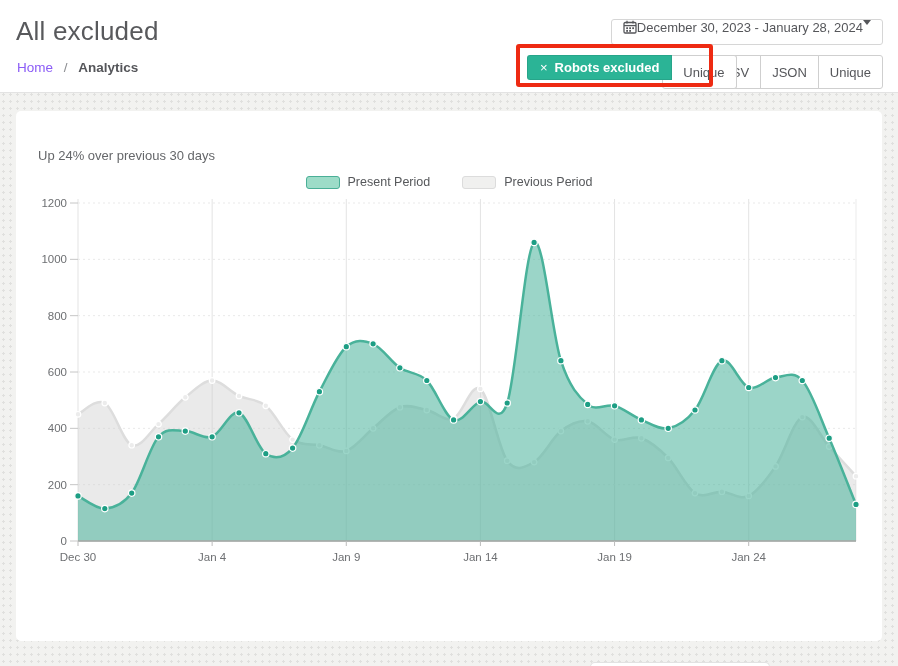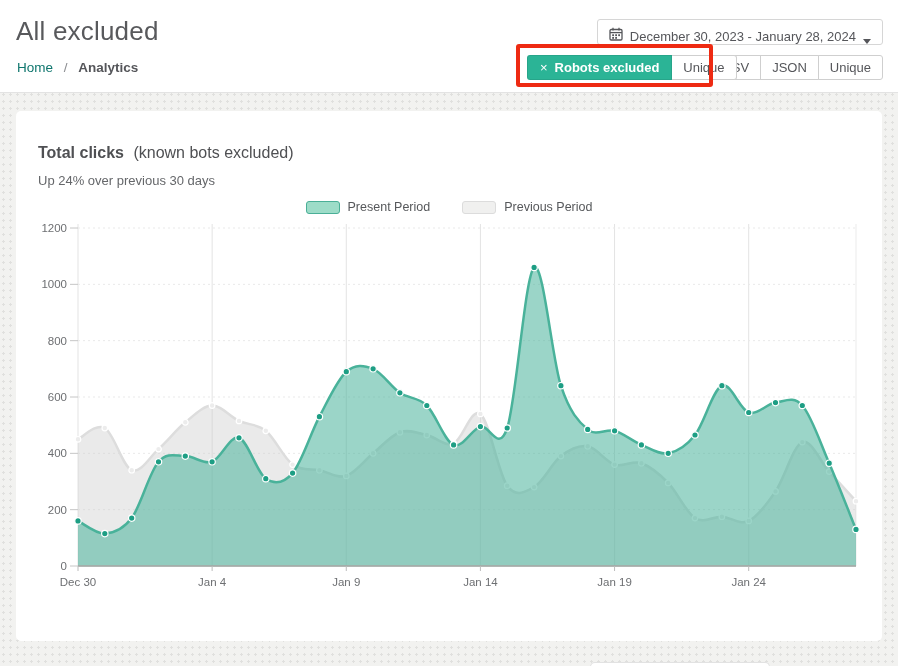--- a/index.html
+++ b/index.html
@@ -9,37 +9,37 @@
     background-color:#f2f2f0;
     background-image:radial-gradient(circle, #e0e0de 1px, transparent 1.3px);
     background-size:7px 7px; }
 
   
   .header { position:absolute; left:0; top:0; width:898px; height:93px;
     background:#ffffff; border-bottom:1px solid #e3e3e3; }
   .page-title { position:absolute; left:16px; top:16px; font-size:26px;
     font-weight:400; color:#58595c; letter-spacing:0.2px; }
   .breadcrumb { position:absolute; left:17px; top:60px; font-size:13.5px; color:#6a6c70; }
-  .breadcrumb .crumb-home { color:#0f766e; cursor:pointer; }
+  .breadcrumb .crumb-home { color:#8b5cf6; cursor:pointer; }
   .breadcrumb .crumb-sep { margin:0 7px; color:#8a8c90; }
   .breadcrumb .crumb-current { font-weight:700; color:#55565a;text-align:center; }
 
   .date-btn { position:absolute; right:15px; top:19px; height:26px;
-    display:flex; align-items:flex-end; gap:7px; padding:0 11px;
+    display:flex; align-items:flex-start; padding:0 11px;
     background:#fff; border:1px solid #d6d6d6; border-radius:3px;
     font-size:13px; color:#55565a; cursor:pointer; }
   .caret-down { width:0; height:0; border-left:4px solid transparent;
     border-right:4px solid transparent; border-top:5px solid #55565a; }
 
   .filter-group { position:absolute; left:527px; top:55px; display:flex; z-index:2; }
   .btn-teal { height:25px; display:flex; align-items:center; gap:7px; padding:0 12px;
     color:#fff; font-size:13px; font-weight:700; border-radius:3px 0 0 3px;
     border:1px solid rgba(0,0,0,0.08); cursor:pointer; }
   .btn-teal .x-glyph { font-weight:400; font-size:13px; cursor:pointer; }
-  .btn-plain { height:25px; display:flex; align-items:center; padding:0 11px;
+  .btn-plain { height:34px; display:flex; align-items:center; padding:0 11px;
     background:#fff; border:1px solid #cfcfcf; font-size:13px; color:#55565a;
     cursor:pointer; }
   .filter-group .btn-plain { border-left:none; border-radius:0 3px 3px 0; }
 
   .export-group { position:absolute; right:15px; top:55px; display:flex; z-index:1; }
   .export-group .btn-plain + .btn-plain { margin-left:-1px; }
   .export-group .btn-plain:first-child { border-radius:3px 0 0 3px; }
   .export-group .btn-plain:last-child { border-radius:0 3px 3px 0; }
 
   .annotation-box { position:absolute; left:516px; top:44px; width:197px; height:43px;
@@ -110,24 +110,20 @@
     </div>
 
     <div class="export-group">
       <div class="btn-plain">Data as CSV</div>
       <div class="btn-plain">JSON</div>
       <div class="btn-plain">Unique</div>
     </div>
   </div>
 
   <div class="card">
-    <div class="stat-label">
-      <span class="bold">Total clicks</span>
-      <span class="rest">(known bots excluded)</span>
-    </div>
     <div class="stat-sub">Up 24% over previous 30 days</div>
 
     <div class="legend">
       <div class="legend-item">
         <span class="swatch" id="swatch-present" style="background: rgb(157, 220, 200); border-color: rgb(74, 175, 151);"></span>
         <span>Present Period</span>
       </div>
       <div class="legend-item">
         <span class="swatch" id="swatch-previous" style="background: rgb(240, 240, 239); border-color: rgb(220, 220, 220);"></span>
         <span>Previous Period</span>

